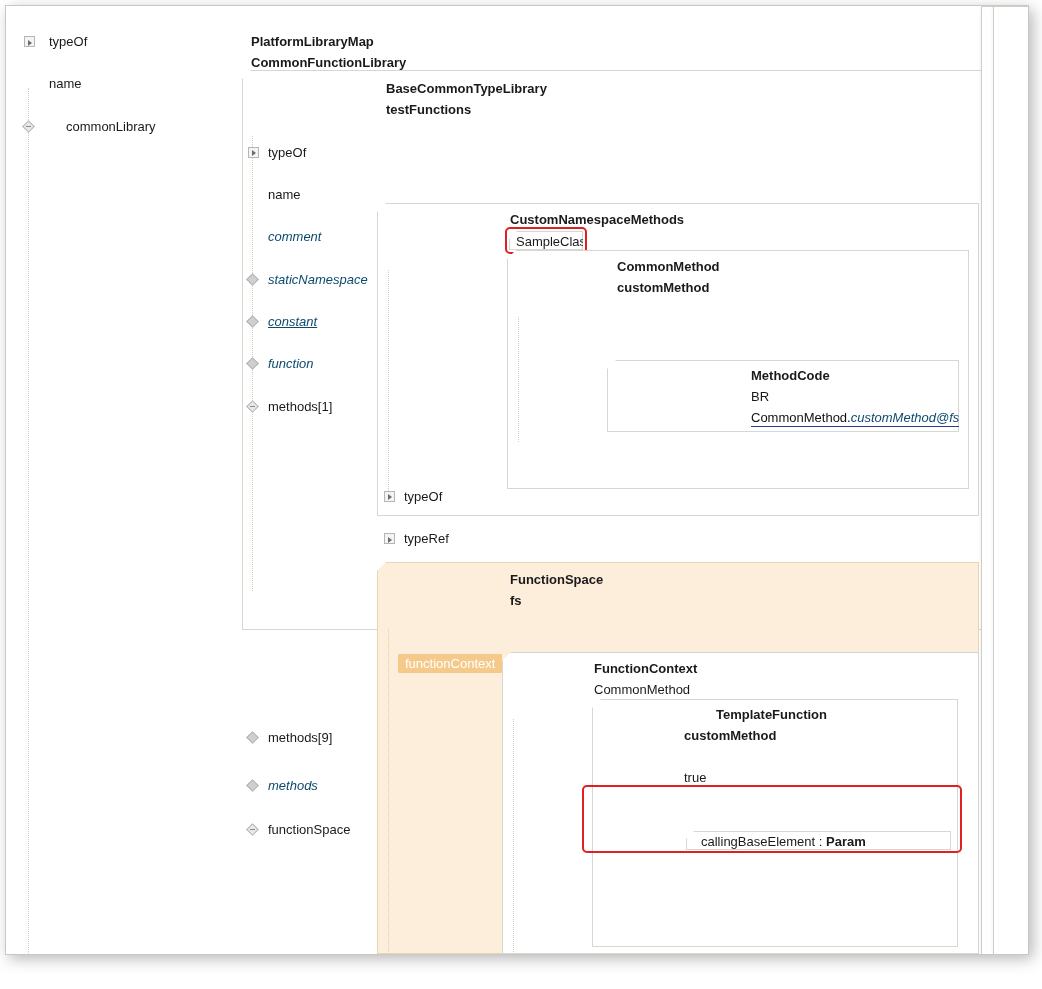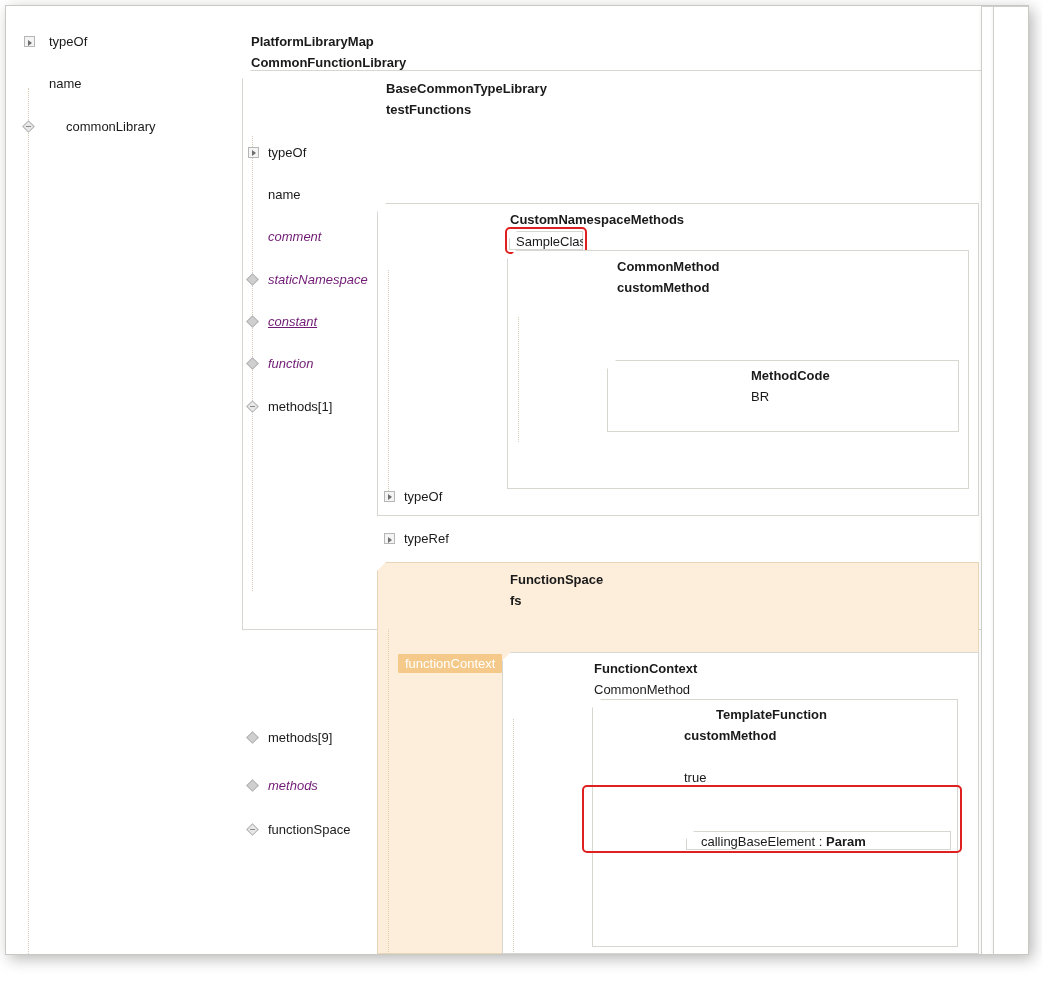--- a/index.html
+++ b/index.html
@@ -20,21 +20,21 @@
     box-shadow:4px 4px 14px rgba(0,0,0,.28);
     overflow:hidden;
   }
   #canvas{position:absolute;left:0;top:0;width:1022px;height:948px;overflow:hidden;}
 
   
   .row{position:relative;height:21.3px;line-height:21.3px;white-space:nowrap;}
   .lbl{position:absolute;white-space:nowrap;}
   .val{position:absolute;white-space:nowrap;}
   .b{font-weight:bold;}
-  .i{font-style:italic;color:#701a75;}
+  .i{font-style:italic;color:#0c4a6e;}
 
   
   .ico{position:absolute;width:11px;height:11px;}
   
   .ico-sq{border:1px solid #b6b6b6;background:#f4f4f4;box-sizing:border-box;}
   .ico-sq:after{
     content:"";position:absolute;left:3px;top:2.5px;
     border-left:4px solid #6d6d6d;border-top:3px solid transparent;border-bottom:3px solid transparent;
   }
   
@@ -227,20 +227,23 @@
     <span class="lbl" style="left:22px;">typeOf</span>
   </div>
   <div class="val b" style="left:745px;top:359px;height:21.3px;line-height:21.3px;">MethodCode</div>
 
   <div class="row" style="left:606px;top:380px;">
     <span class="ico ico-sq" style="left:2px;top:5px;"></span>
     <span class="lbl" style="left:22px;">platformDefinition</span>
   </div>
   <div class="val" style="left:745px;top:380px;height:21.3px;line-height:21.3px;">BR</div>
 
+  <div class="val" style="left:745px;top:401px;height:21.3px;line-height:21.3px;">
+    <span class="ul"><span>CommonMethod.</span><span class="i">customMethod</span><span class="i">@fs</span></span>
+  </div>
 
 
   <div class="panel notch shadow orange" style="left:371px;top:556px;width:602px;height:392px;"></div>
   <div class="dotv" style="left:382px;top:623px;height:325px;border-color:#e0cfb0;"></div>
 
   <div class="val b" style="left:504px;top:563px;height:21.3px;line-height:21.3px;">FunctionSpace</div>
 
   <div class="val b" style="left:504px;top:584px;height:21.3px;line-height:21.3px;">fs</div>
 
   <div class="hl" style="left:392px;top:648px;">functionContext</div>

